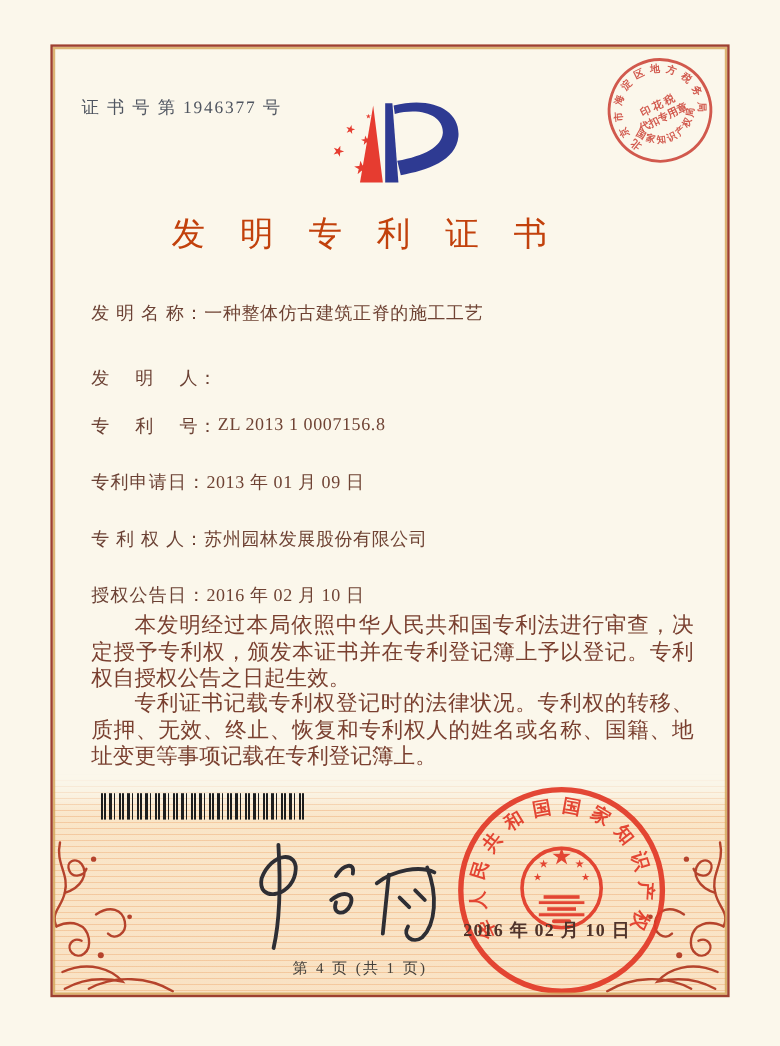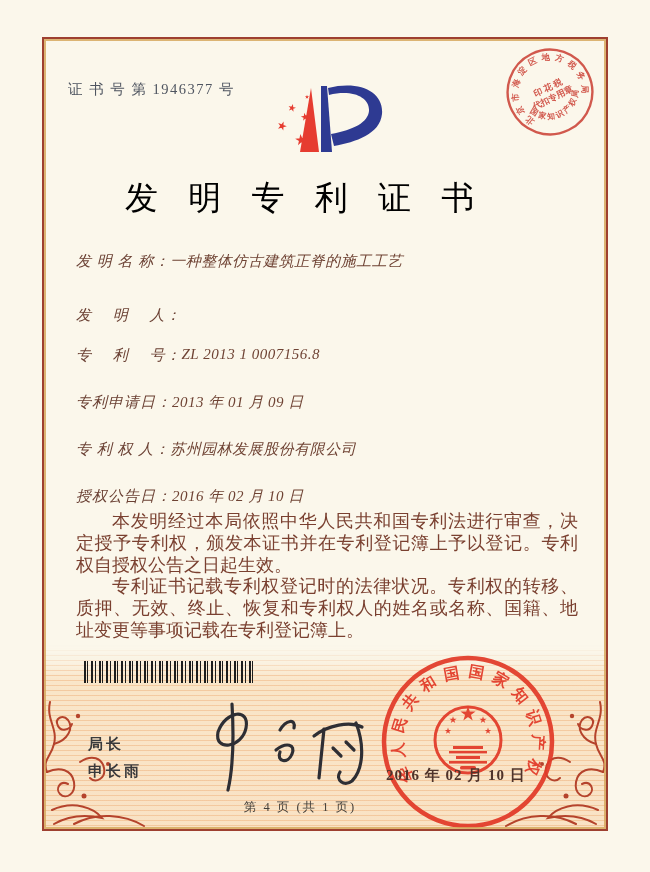--- a/index.html
+++ b/index.html
@@ -27,25 +27,25 @@
     position:absolute; left:68px; top:80px; font-size:14.5px;
     letter-spacing:1.5px; color:#4f5560; z-index:2;
   }
   .logo{ position:absolute; left:258px; top:84px; z-index:2; }
   .tax-stamp{
     position:absolute; left:504px; top:46px; z-index:3;
     transform:rotate(-26deg); opacity:.88;
   }
   .title{
     position:absolute; left:0; top:176px; width:610px; margin:0;
-    text-align:center; font-size:33px; font-weight:normal; color:#000000;
+    text-align:center; font-size:28px; font-weight:normal; color:#c2410c;
     letter-spacing:11px; z-index:2;
   }
   .fields{ position:absolute; left:76px; top:250px; width:500px; z-index:2; }
-  .field-row{ position:absolute; left:0; display:flex; font-size:15px; color:#6b4134;font-style:italic; }
+  .field-row{ position:absolute; left:0; display:flex; font-size:15px; color:#6b4134; }
   .field-row .lbl{ white-space:pre; letter-spacing:1px; }
   .field-row .val{ letter-spacing:.5px; color:#6f4334; }
   .paras{
     position:absolute; left:76px; top:511px; width:502px; z-index:2;
     font-size:18px; line-height:21.8px; color:#7a4030; text-align:justify;
   }
   .paras p{ margin:0; text-indent:2em; }
   .barcode{
     position:absolute; left:84px; top:661px; width:170px; height:22px; z-index:2;
     background:repeating-linear-gradient(90deg,
@@ -172,24 +172,20 @@
     </div>
   </div>
 
   <div class="paras">
     <p>本发明经过本局依照中华人民共和国专利法进行审查，决定授予专利权，颁发本证书并在专利登记簿上予以登记。专利权自授权公告之日起生效。</p>
     <p>专利证书记载专利权登记时的法律状况。专利权的转移、质押、无效、终止、恢复和专利权人的姓名或名称、国籍、地址变更等事项记载在专利登记簿上。</p>
   </div>
 
   <div class="barcode"></div>
 
-  <div class="director">
-    <div>局长</div>
-    <div>申长雨</div>
-  </div>
 
   <svg class="signature" width="190" height="100" viewBox="0 0 190 100">
     <g stroke="#2e2e34" fill="none" stroke-width="3.2" stroke-linecap="round" stroke-linejoin="round">
       <path d="M30,34 C38,12 62,10 58,30 C54,50 26,54 30,34"></path>
       <path d="M44,6 C46,40 45,70 40,92"></path>
       <path d="M92,32 C98,22 108,20 106,30"></path>
       <path d="M88,52 C98,44 108,46 104,56 C100,66 88,64 92,54"></path>
       <path d="M126,38 C140,27 162,23 174,29"></path>
       <path d="M136,31 L131,80"></path>
       <path d="M168,25 C177,48 175,72 164,83 C156,89 147,82 152,74"></path>

